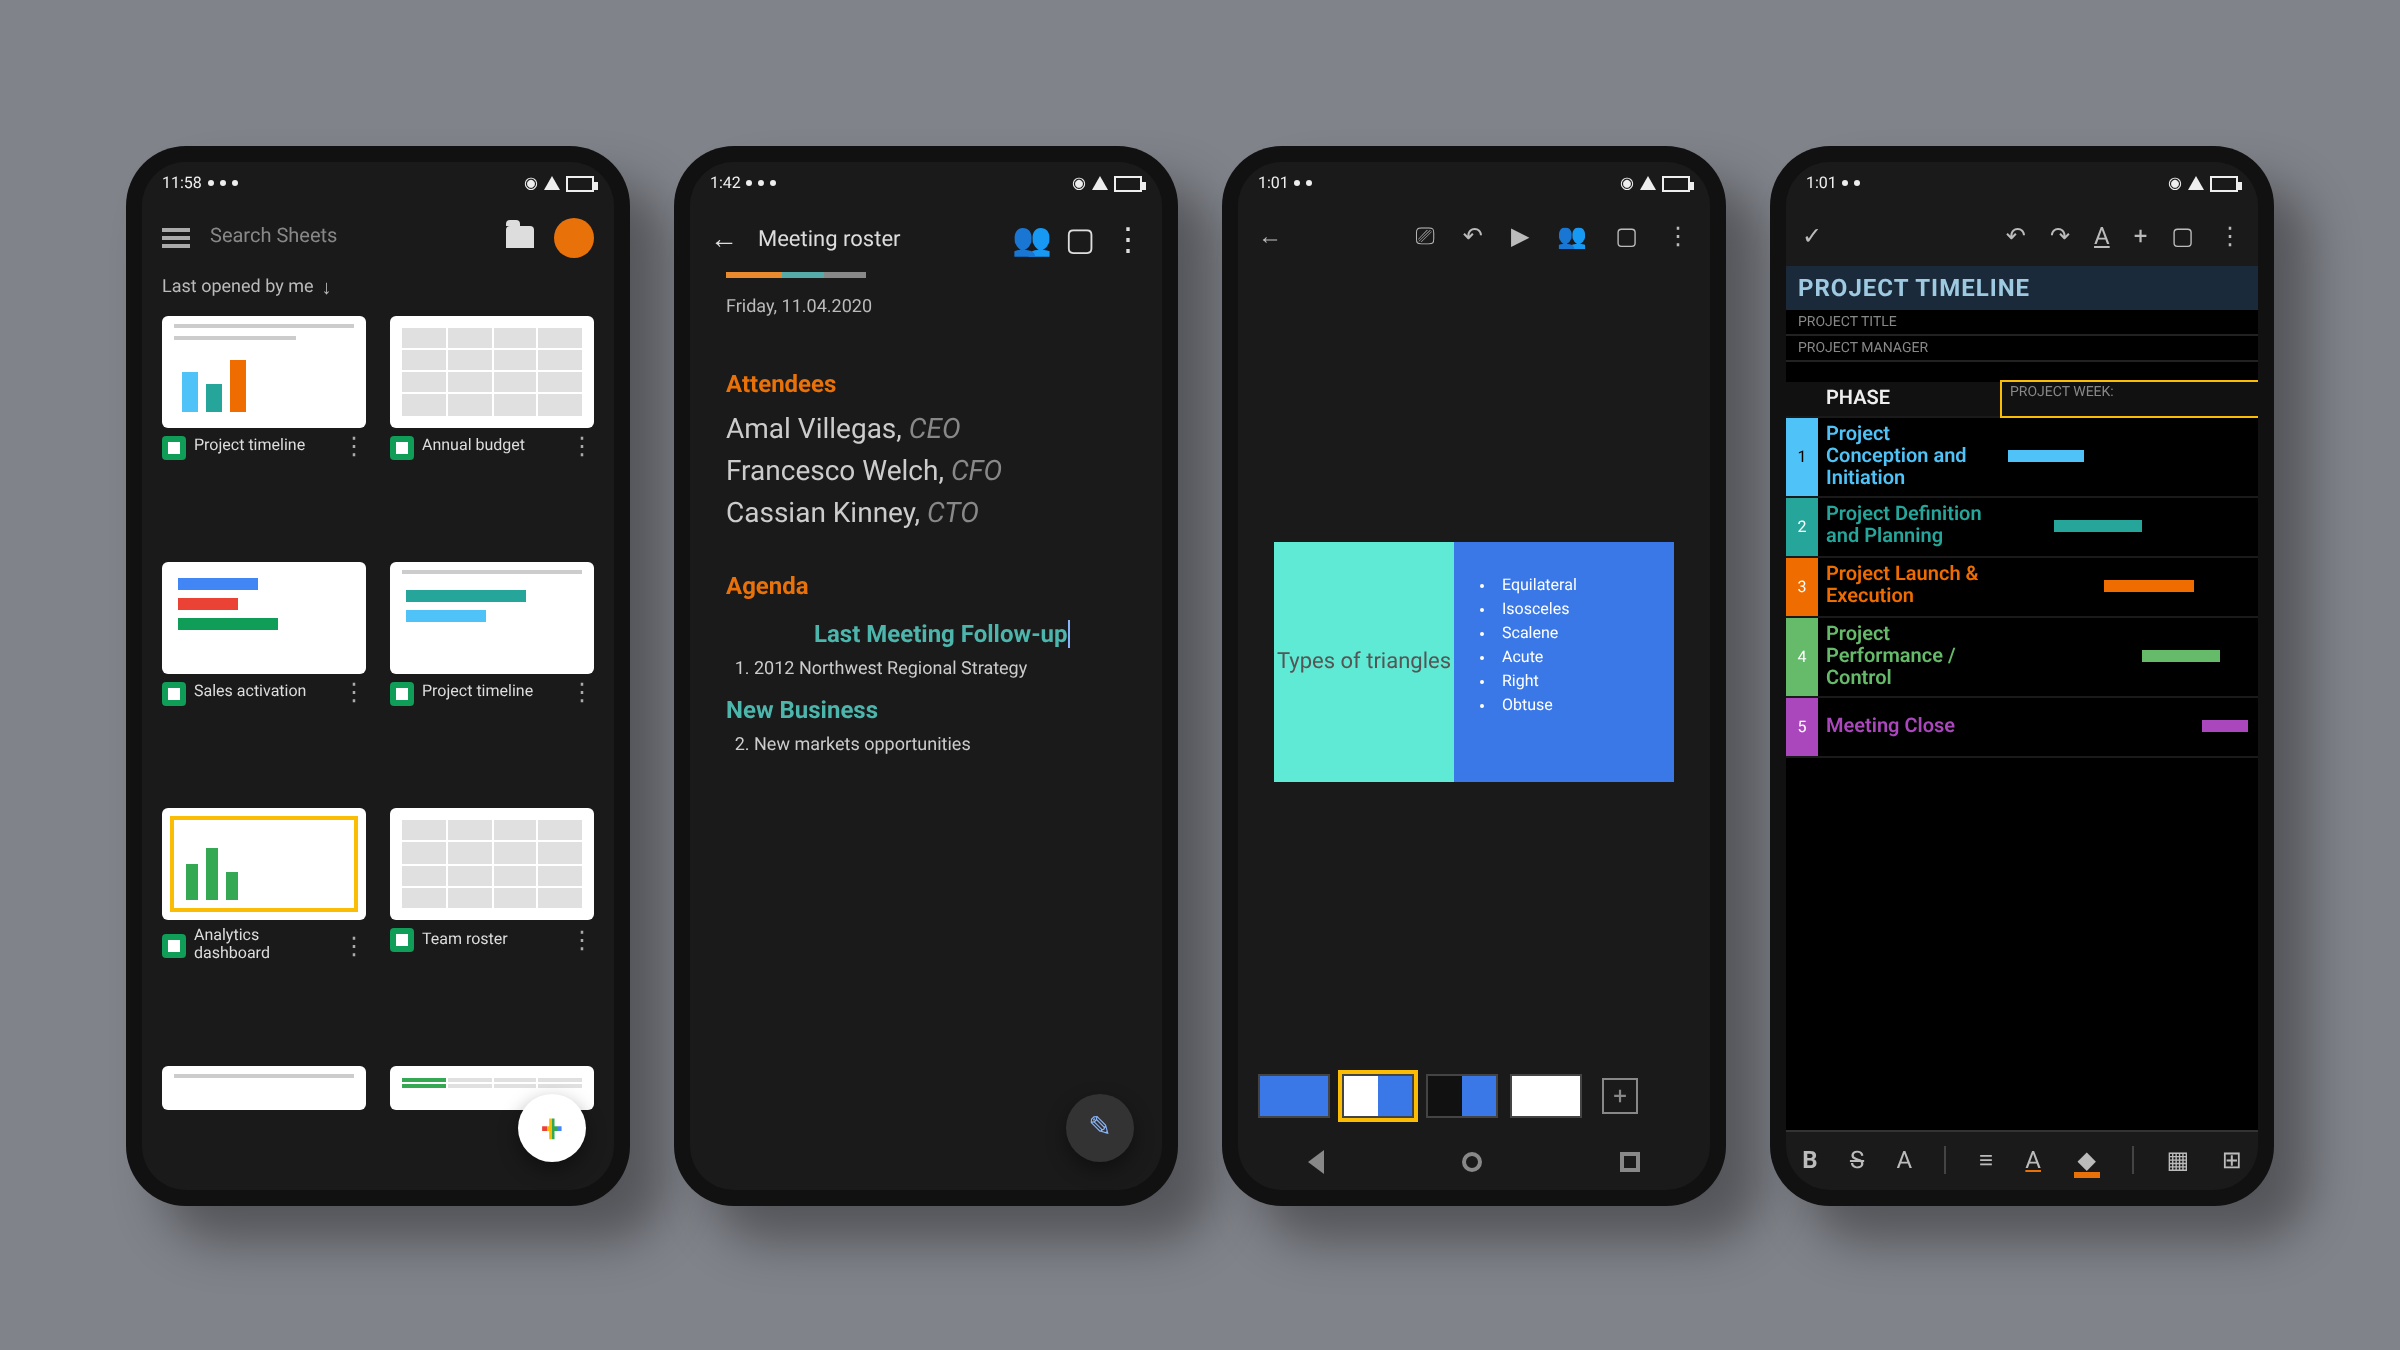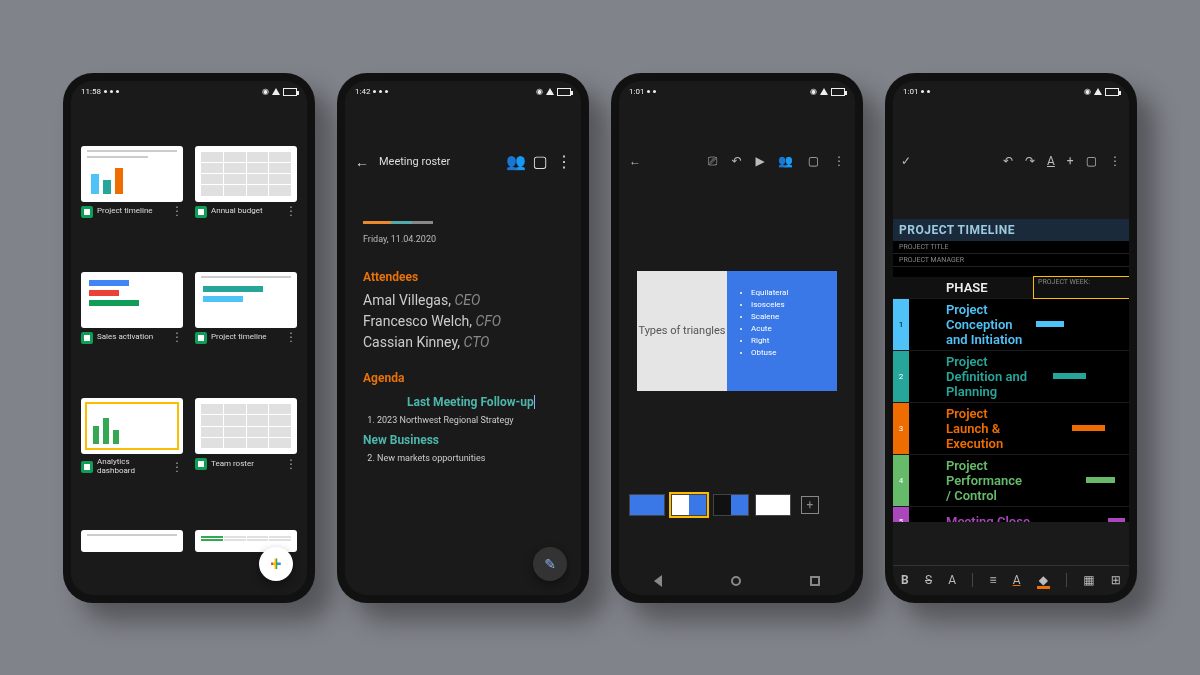--- a/index.html
+++ b/index.html
@@ -34,21 +34,20 @@
   }
   .screen {
     width: 100%;
     height: 100%;
     background: #1a1a1a;
     border-radius: 22px;
     overflow: hidden;
     position: relative;
     display: flex;
     flex-direction: column;
-    gap: 43px;
   }
   .statusbar {
     height: 22px;
     display: flex;
     align-items: center;
     justify-content: space-between;
     padding: 0 10px;
     font-size: 9px;
     color: #eee;
     background: #1a1a1a;
@@ -166,21 +165,21 @@
     padding:8px 10px; color:#bbb; font-size:12px;
   }
   .slides-toolbar .spacer { flex:1; }
   .canvas-area {
     flex:1; display:flex; align-items:center; justify-content:center;
   }
   .slide {
     width:200px; height:120px; display:flex;
   }
   .slide .left {
-    flex:1; background:#e5e5e5; color:#555;
+    flex:1; background:#5eead4; color:#555;
     display:flex; align-items:center; justify-content:center;
     font-size:11px; text-align:center;
   }
   .slide .right {
     flex:1; background:#3b78e7; color:#fff;
     padding:14px 10px; font-size:8px;
   }
   .slide .right ul { list-style:disc; padding-left:14px; }
   .slide .right li { margin:3px 0; }
   .filmstrip {
@@ -217,21 +216,21 @@
   }
   .sheet-sub { display:flex; gap:20px; padding:2px 6px; color:#888; font-size:7px; border-bottom:1px solid #222;}
   .trow { display:flex; align-items:stretch; border-bottom:1px solid #1a1a1a; min-height:30px; }
   .trow.head { min-height:14px; background:#111; color:#888; }
   .tnum {
     width:16px; display:flex; align-items:center; justify-content:center;
     color:#fff; font-size:8px;
   }
   .tphase {
     width:92px; padding:3px 4px; display:flex; flex-direction:column; justify-content:center;
-    color:#eee; font-weight:600; font-size:13px;margin-left:33px;
+    color:#eee; font-weight:600; font-size:10px;
   }
   .tbars {
     flex:1; position:relative;
   }
   .tbars .b { position:absolute; height:6px; top:50%; transform:translateY(-50%); }
   .c1{background:#4fc3f7;} .c2{background:#26a69a;} .c3{background:#ef6c00;} .c4{background:#66bb6a;} .c5{background:#ab47bc;}
   .ph1 .tnum,.ph1 .tphase{color:#000;} .ph1 .tnum{background:#4fc3f7;}
   .ph2 .tnum{background:#26a69a;}
   .ph3 .tnum{background:#ef6c00;}
   .ph4 .tnum{background:#66bb6a;}
@@ -263,20 +262,34 @@
         <span class="dot"></span>
           <span class="dot"></span>
           <span class="dot"></span>
       </div>
       <div class="sicons">
         <span>◉</span>
         <span class="tri"></span>
         <span class="batt"></span>
       </div>
     </div>
+    <div class="topbar">
+      <div class="menu-icon">
+          <span></span>
+          <span></span>
+          <span></span>
+        </div>
+      <div class="search-input">Search Sheets</div>
+      <div class="folder-icon"></div>
+      <div class="avatar"></div>
+    </div>
+    <div class="sortbar">
+      <span>Last opened by me</span>
+      <span class="arrow">↓</span>
+    </div>
     <div class="grid">
 
       <div class="file">
         <div class="thumb">
             <div class="line"></div>
             <div class="line" style="width:60%"></div>
           <div class="bar" style="left:10px;bottom:8px;width:8px;height:20px;background:#4fc3f7"></div>
           <div class="bar" style="left:22px;bottom:8px;width:8px;height:14px;background:#26a69a"></div>
           <div class="bar" style="left:34px;bottom:8px;width:8px;height:26px;background:#ef6c00"></div>
         </div>
@@ -434,21 +447,21 @@
 
       <div class="doc-h2 orange">Attendees</div>
       <div class="attendee"><span>Amal Villegas</span>, <span class="role">CEO</span></div>
       <div class="attendee"><span>Francesco Welch</span>, <span class="role">CFO</span></div>
       <div class="attendee" style="margin-bottom:18px"><span>Cassian Kinney</span>, <span class="role">CTO</span></div>
 
       <div class="doc-h2 orange" style="margin-bottom:10px">Agenda</div>
 
       <div class="doc-h2 teal"><span class="cursor">Last Meeting Follow-up</span></div>
       <ol class="agenda-list">
-        <li>2023 Northwest Regional Strategy</li>
+        <li>2012 Northwest Regional Strategy</li>
       </ol>
       <div class="doc-h2 teal" style="margin-top:8px">New Business</div>
       <ol class="agenda-list" start="2">
         <li>New markets opportunities</li>
       </ol>
     </div>
     <div class="edit-fab">
       <span>✎</span>
     </div>
   </div>

